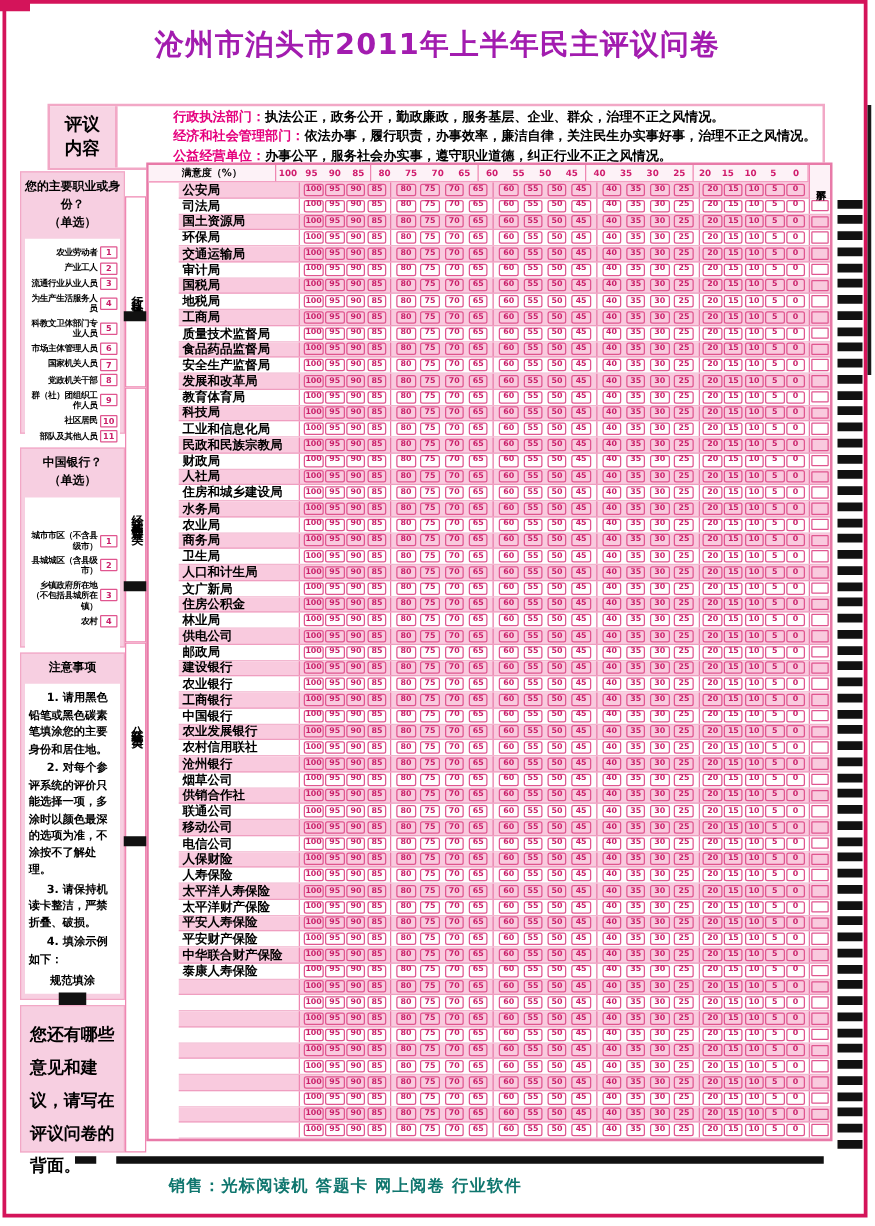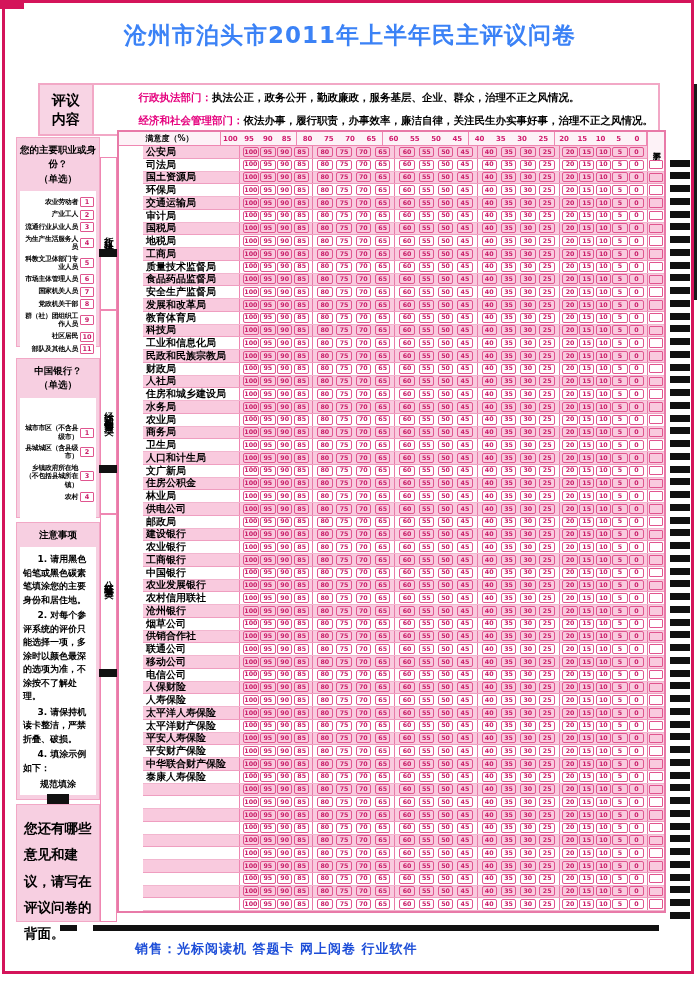--- a/index.html
+++ b/index.html
@@ -1,19 +1,19 @@
 <!DOCTYPE html>
 <html><head>
 <meta charset="utf-8">
 <style>
   html,body{margin:0;padding:0;}
   body{width:700px;height:981px;background:#fff;font-family:"DejaVu Sans",sans-serif;position:relative;overflow:hidden;}
   .frame{position:absolute;left:2px;top:0;width:692px;height:974px;border:3px solid #d4145a;box-sizing:border-box;pointer-events:none;}
   .corner-block{position:absolute;left:0;top:0;width:24px;height:9px;background:#d4145a;}
-  .title{position:absolute;left:0;top:20px;width:700px;text-align:center;font-size:23px;font-weight:bold;color:#3b82f6;letter-spacing:1px;}
+  .title{position:absolute;left:0;top:20px;width:700px;text-align:center;font-size:23px;font-weight:bold;color:#a21caf;letter-spacing:1px;}
   
   .eval-box{position:absolute;left:38px;top:83px;width:622px;height:53px;border:2px solid #f2a8c6;background:#fff;display:flex;box-sizing:border-box;}
   .eval-label{width:94px;background:#f8d4e4;border-right:2px solid #f2a8c6;display:flex;align-items:center;justify-content:center;font-size:14px;font-weight:bold;color:#000;}
   .eval-label span{display:inline-block;width:2em;line-height:1.35;}
   .eval-lines{flex:1;display:flex;flex-direction:column;justify-content:space-around;padding:1px 5px;}
   .eval-line{font-size:10.5px;white-space:nowrap;font-weight:600;margin-left:40px;}
   .eval-dept{color:#e5007d;font-weight:bold;}
   .eval-desc{color:#000;}
   
   .panel{position:absolute;left:16px;width:84px;background:#f7cfe1;border:1px solid #f2a8c6;box-sizing:border-box;}
@@ -50,37 +50,38 @@
   .dgroup{display:flex;align-items:center;justify-content:space-around;box-sizing:border-box;border-right:1px solid #e87aa8;padding:0 2px;}
   .bub{min-width:13.5px;height:8px;border:1px solid #e0558f;border-radius:2px;color:#c81e68;font-size:6.3px;font-weight:bold;display:flex;align-items:center;justify-content:center;line-height:1;background:transparent;}
   .dunk{width:17px;display:flex;align-items:center;justify-content:center;box-sizing:border-box;}
   .unk-box{width:12px;height:7.5px;border:1px solid #e0558f;border-radius:1px;background:transparent;}
   
   .tmark{position:absolute;left:670px;width:20px;height:7px;background:#111;}
   .lmark{position:absolute;left:99px;width:18px;height:8px;background:#111;}
   .right-black-line{position:absolute;left:694px;top:84px;width:3px;height:216px;background:#1a1a1a;}
   .bottom-bar{position:absolute;left:93px;top:925px;width:566px;height:6px;background:#111;}
   .bottom-dash{position:absolute;left:60px;top:925px;width:17px;height:6px;background:#111;}
-  .footer-text{position:absolute;left:135px;top:940px;font-size:13px;font-weight:bold;color:#1d4ed8;letter-spacing:1px;text-align:right;}
+  .footer-text{position:absolute;left:135px;top:940px;font-size:13px;font-weight:bold;color:#0f766e;letter-spacing:1px;text-align:right;}
 </style>
 </head>
 <body>
 
 <div class="frame"></div>
 <div class="corner-block"></div>
 
 <div class="title">沧州市泊头市2011年上半年民主评议问卷</div>
 
 <div class="eval-box">
   <div class="eval-label">
       <span>评议内容</span>
     </div>
   <div class="eval-lines" id="eval-lines">
       <div class="eval-line"><span class="eval-dept">行政执法部门：</span><span class="eval-desc">执法公正，政务公开，勤政廉政，服务基层、企业、群众，治理不正之风情况。</span></div>
       <div class="eval-line"><span class="eval-dept">经济和社会管理部门：</span><span class="eval-desc">依法办事，履行职责，办事效率，廉洁自律，关注民生办实事好事，治理不正之风情况。</span></div>
+      <div class="eval-line"><span class="eval-dept">公益经营单位：</span><span class="eval-desc">办事公平，服务社会办实事，遵守职业道德，纠正行业不正之风情况。</span></div>
     </div>
 </div>
 
 <div class="panel" style="top:137px;height:210px;">
   <div class="panel-title">
     <span>您的主要职业或身份？</span><br><span>（单选）</span>
   </div>
   <div class="panel-body" id="occupation-options" style="height:160px;">
       <div class="opt">
         <span class="opt-label">农业劳动者</span>

